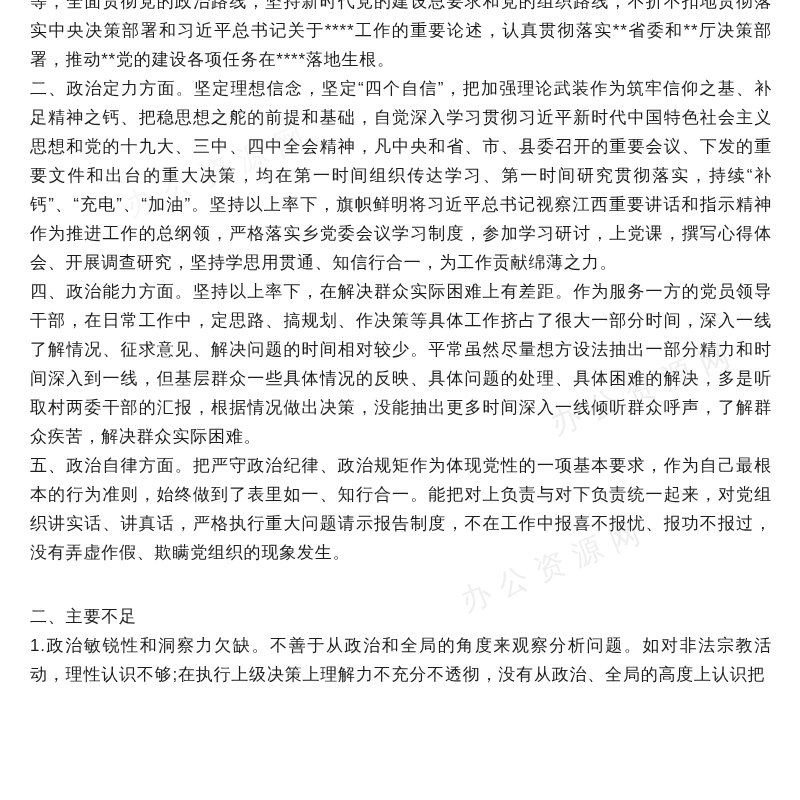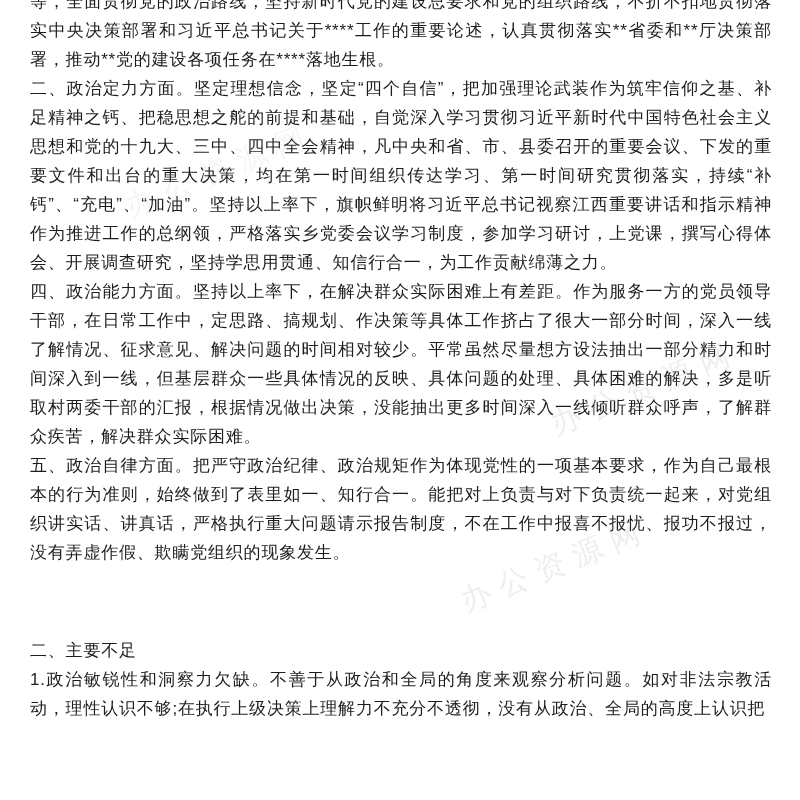--- a/index.html
+++ b/index.html
@@ -27,21 +27,21 @@
     line-height: 29px;
     letter-spacing: 0.8px;
     text-align: justify;
     text-justify: inter-ideograph;
     word-break: break-all;
   }
   .doc-body p {
     margin: 0;
   }
   .doc-body p.section-gap {
-    margin-top: 69px;
+    margin-top: 35px;
   }
   .watermark {
     position: absolute;
     color: rgba(120, 120, 120, 0.13);
     font-size: 30px;
     letter-spacing: 10px;
     white-space: nowrap;
     transform: rotate(-22deg);
     pointer-events: none;
     user-select: none;

